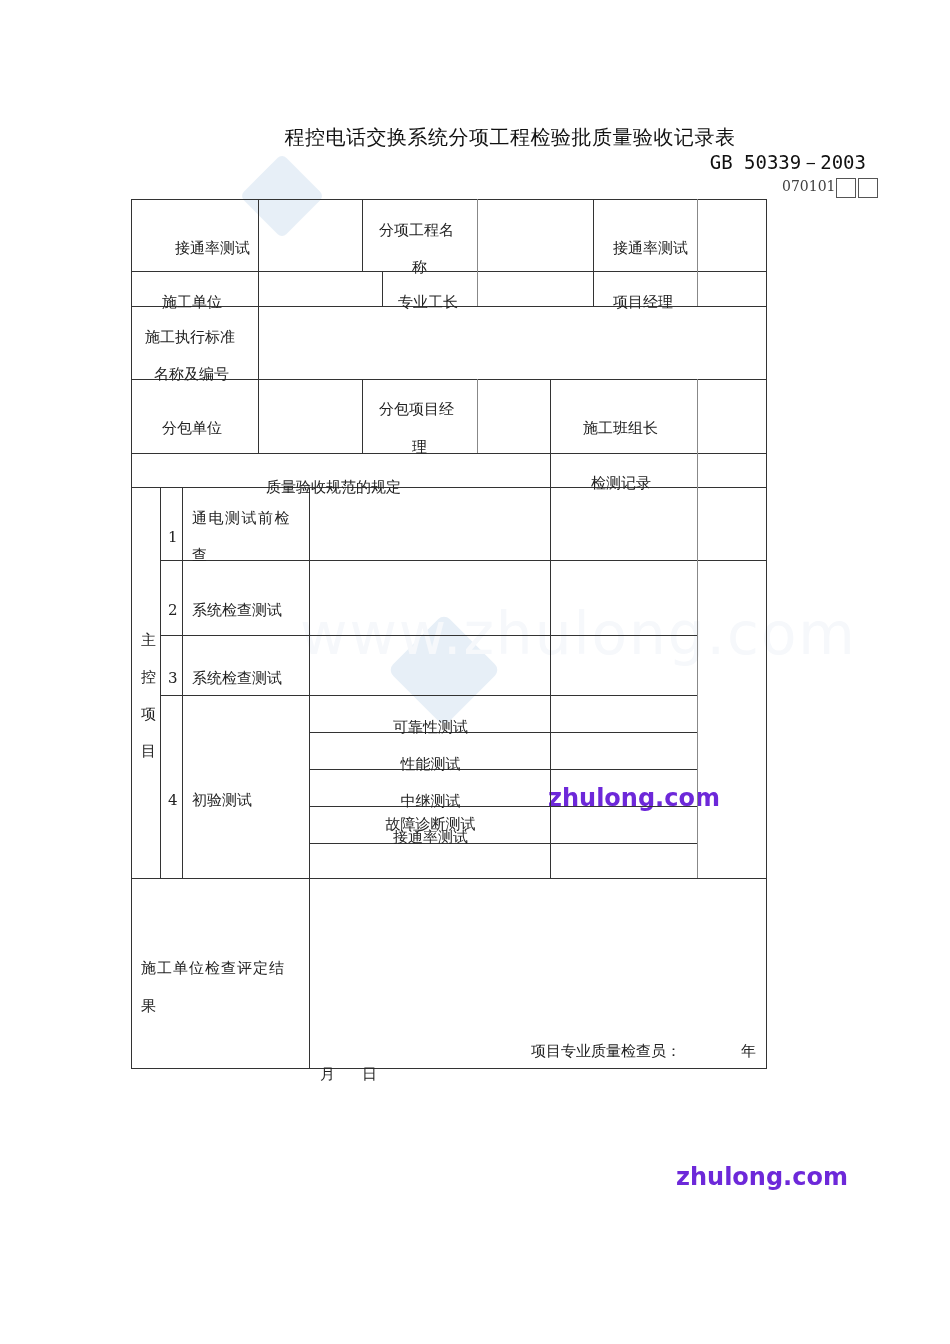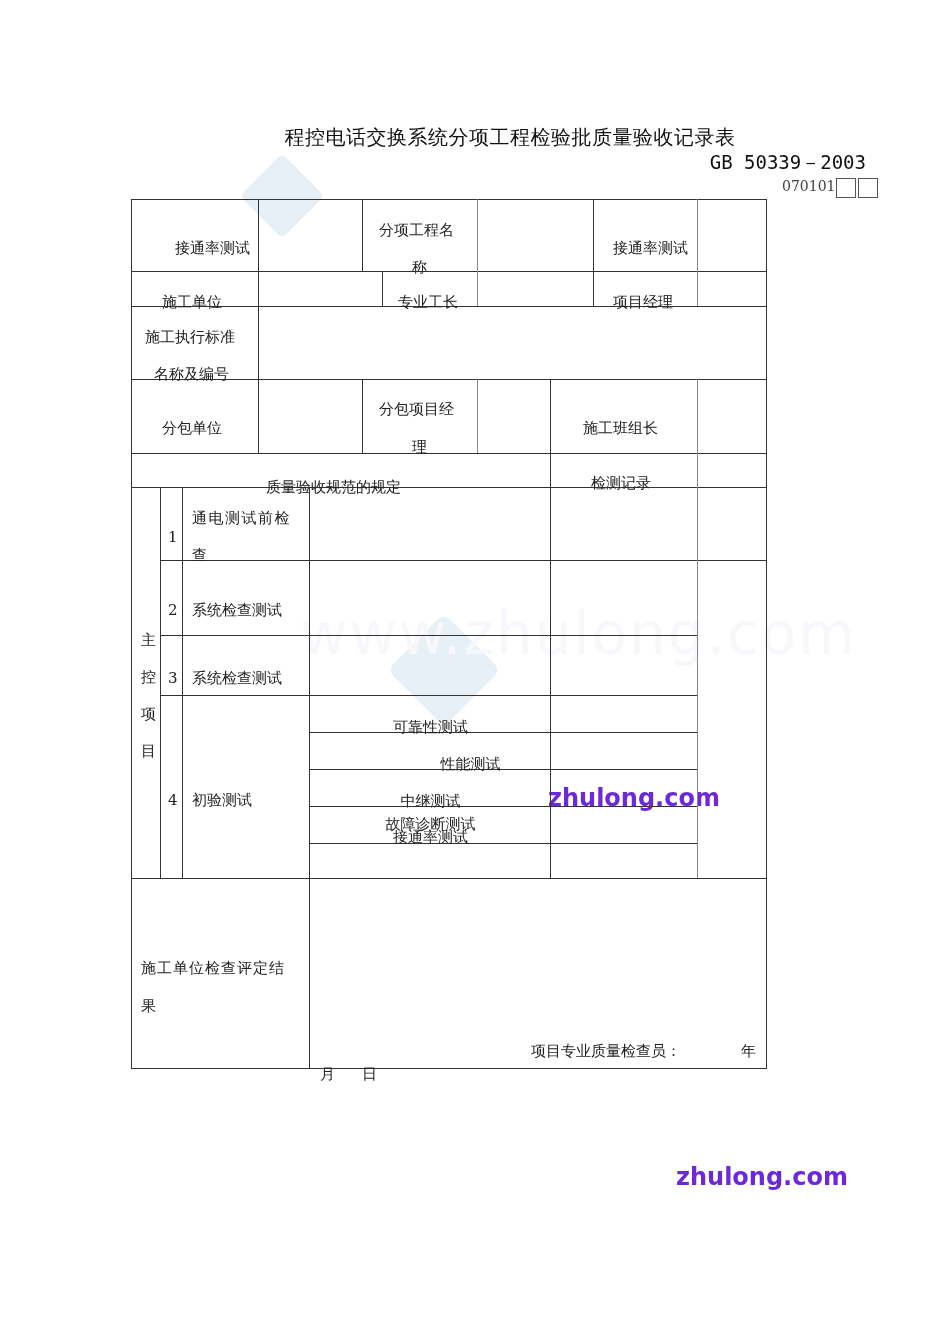--- a/index.html
+++ b/index.html
@@ -138,21 +138,21 @@
 <div class="cell" style="left:311px;top:637px;width:238px;height:57px;"></div>
 <div class="cell" style="left:552px;top:637px;width:144px;height:57px;"></div>
 
 <div class="cell" style="left:699px;top:562px;width:66px;height:315px;"></div>
 
 <div class="t" style="left:168px;top:774px;">4</div>
 <div class="t" style="left:192px;top:774px;">初验测试</div>
 
 <div class="t c" style="left:311px;width:239px;top:701px;">可靠性测试</div>
 <div class="cell" style="left:552px;top:697px;width:144px;height:34px;"></div>
-<div class="t c" style="left:311px;width:239px;top:738px;padding-left:40px;">性能测试</div>
+<div class="t c" style="left:311px;width:239px;top:738px;">性能测试</div>
 <div class="cell" style="left:552px;top:734px;width:144px;height:34px;"></div>
 <div class="t c" style="left:311px;width:239px;top:775px;text-align:center;">中继测试</div>
 <div class="cell" style="left:552px;top:771px;width:144px;height:34px;"></div>
 <div class="t c" style="left:311px;width:239px;top:811px;">接通率测试</div>
 <div class="cell" style="left:552px;top:808px;width:144px;height:34px;"></div>
 <div class="t c" style="left:311px;width:239px;top:798px;text-align:center;">故障诊断测试</div>
 <div class="cell" style="left:552px;top:845px;width:144px;height:32px;"></div>
 
 <div class="t" style="left:141px;top:942px;letter-spacing:1px;">施工单位检查评定结</div>
 <div class="t" style="left:141px;top:980px;">果</div>

